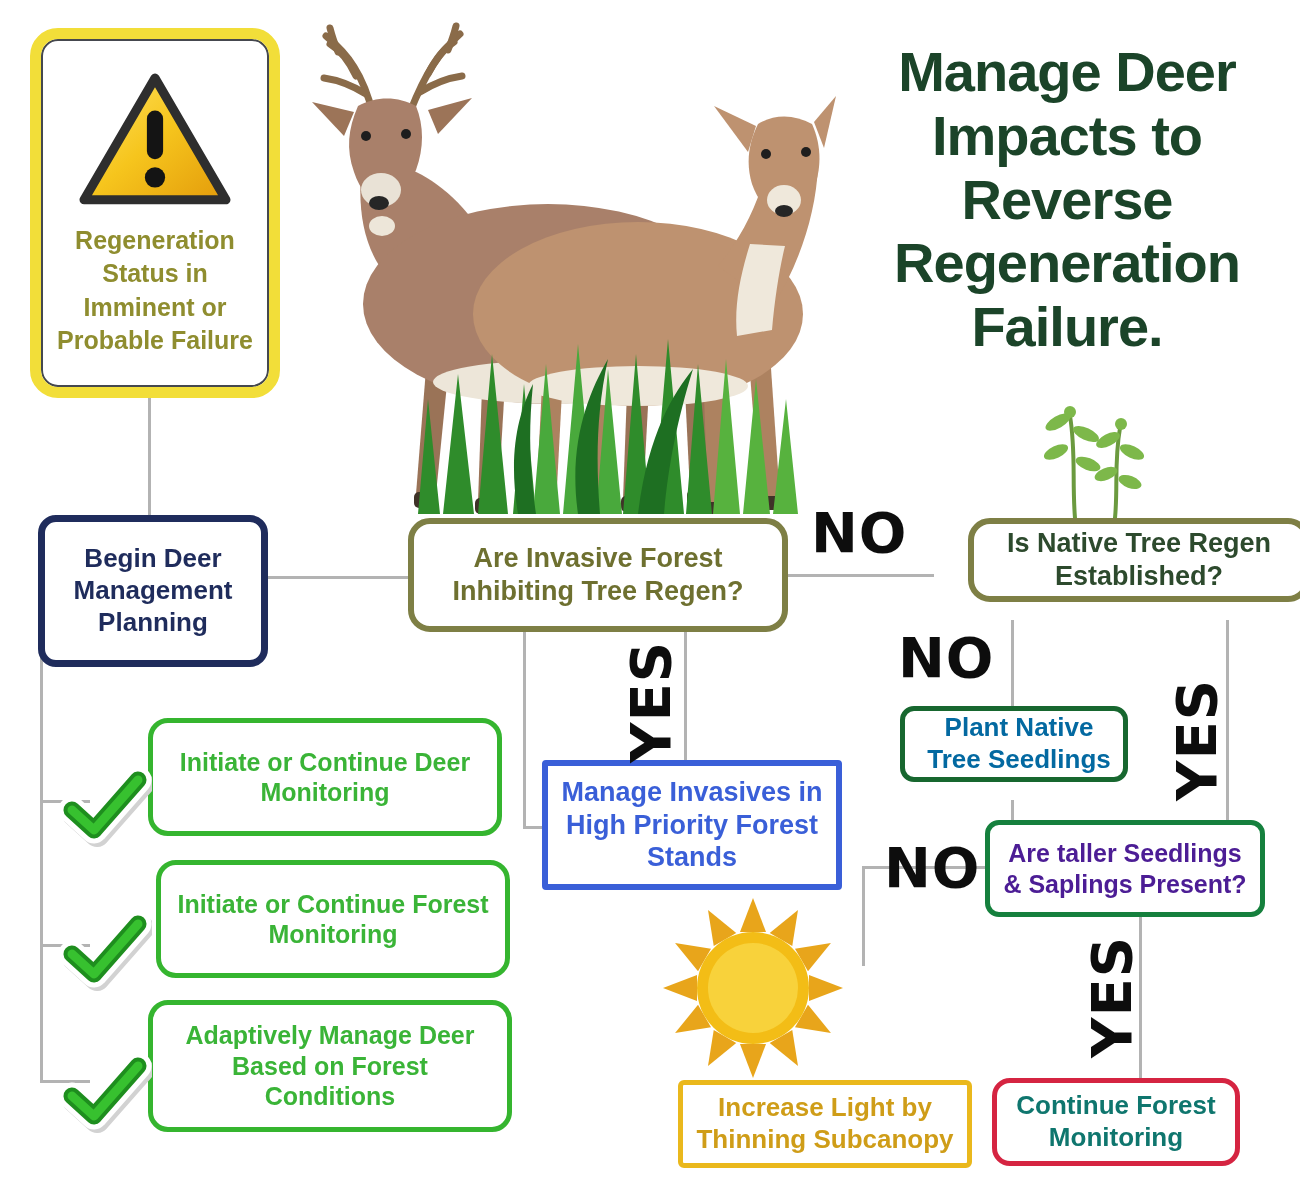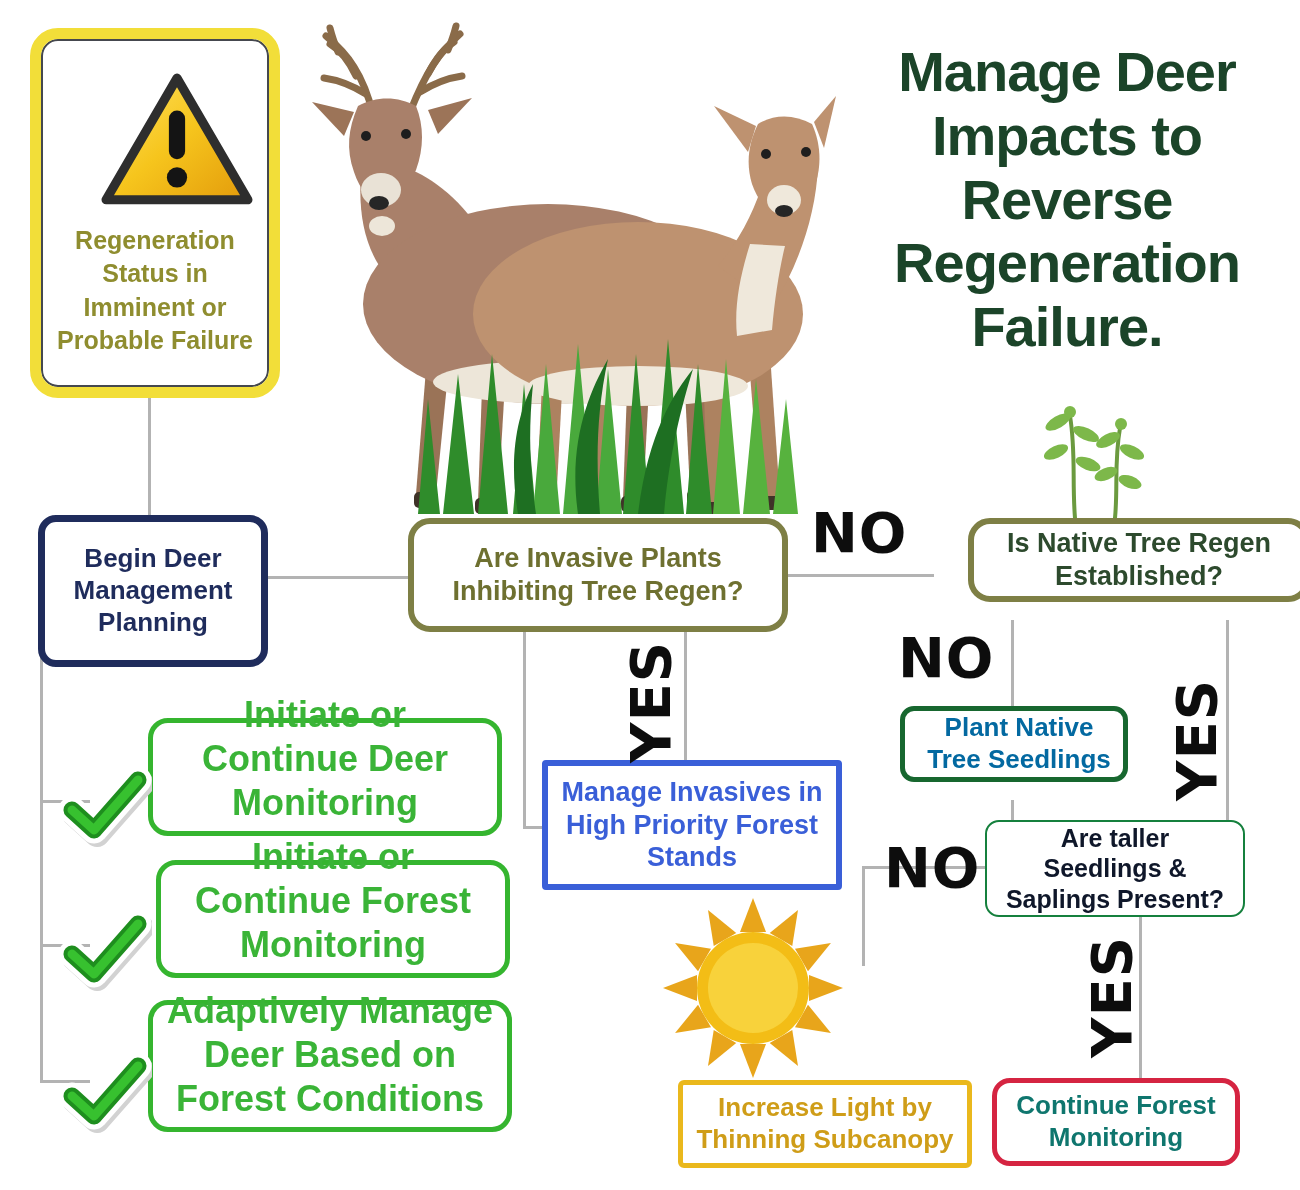--- a/index.html
+++ b/index.html
@@ -21,36 +21,36 @@
   }
   .vlabel { width:140px; height:56px; text-align:center; transform:rotate(-90deg); }
   .check { position:absolute; width:92px; height:80px; z-index:5; }
 
   
   #b-alert {
     left:30px; top:28px; width:250px; height:370px;
     border:11px solid #F2DE39; border-radius:28px;
     box-shadow: inset 0 0 0 2px #45484e;
     flex-direction:column; padding:5px 8px 8px 8px;
-    color:#8F8D2F; font-size:25px; line-height:1.34;align-items:flex-end;
+    color:#8F8D2F; font-size:25px; line-height:1.34;
   }
   #b-alert .alert-icon-wrap { width:168px; height:152px; margin-bottom:6px; }
 
   
   #b-begin { left:38px;  top:515px; width:230px; height:152px; border:7px solid #1F2C5C; border-radius:18px; color:#1F2C5C; font-size:26px; }
   #b-qinv  { left:408px; top:518px; width:380px; height:114px; border:6px solid #7E7F45; border-radius:22px; color:#6E7030; font-size:27px; }
   #b-qnat  { left:968px; top:518px; width:342px; height:84px; border:6px solid #7E7F45; border-radius:22px; color:#2D4A2D; font-size:27px; }
   #b-minv  { left:542px; top:760px; width:300px; height:130px; border:6px solid #3A5FD8; border-radius:4px; color:#3A5FD8; font-size:27px; }
   #b-plant { left:900px; top:706px; width:228px; height:76px;  border:5px solid #17672F; border-radius:14px; color:#0369a1; font-size:26px;padding-left:22px; }
-  #b-tall  { left:985px; top:820px; width:260px; height:97px;  border:2px solid #15803d; border-radius:14px; color:#0f172a; font-size:25px; }
+  #b-tall  { left:985px; top:820px; width:280px; height:97px;  border:5px solid #15803d; border-radius:14px; color:#4c1d95; font-size:25px; }
   #b-light { left:678px; top:1080px; width:294px; height:88px; border:5px solid #EAB81C; border-radius:6px; color:#CF9D18; font-size:26px; z-index:4; }
   #b-cont  { left:992px; top:1078px; width:248px; height:88px; border:5px solid #D52441; border-radius:18px; color:#0f766e; font-size:26px; }
 
   .action-box {
-    border:5px solid #35B52F; border-radius:20px; color:#3AB437; font-size:36px;align-items:flex-end;
+    border:5px solid #35B52F; border-radius:20px; color:#3AB437; font-size:25px;
   }
   #b-act1 { left:148px; top:718px;  width:354px; height:118px; }
   #b-act2 { left:156px; top:860px;  width:354px; height:118px; }
   #b-act3 { left:148px; top:1000px; width:364px; height:132px; }
 
   #page-title {
     position:absolute; left:852px; top:40px; width:430px; z-index:3;
     color:#1B4429; font-size:56px; line-height:1.14; font-weight:bold;
     text-align:center; letter-spacing:-1px;
   }
@@ -196,21 +196,21 @@
     </svg>
   </div>
   <span>Regeneration Status in Imminent or Probable Failure</span>
 </div>
 
 <div class="box" id="b-begin">
   <span>Begin Deer Management Planning</span>
 </div>
 
 <div class="box" id="b-qinv">
-  <span>Are Invasive Plants Inhibiting Tree Regen?</span>
+  <span>Are Invasive Forest Inhibiting Tree Regen?</span>
 </div>
 
 <div class="box" id="b-qnat">
   <span>Is Native Tree Regen Established?</span>
 </div>
 
 <div class="box" id="b-minv">
   <span>Manage Invasives in High Priority Forest Stands</span>
 </div>
 

